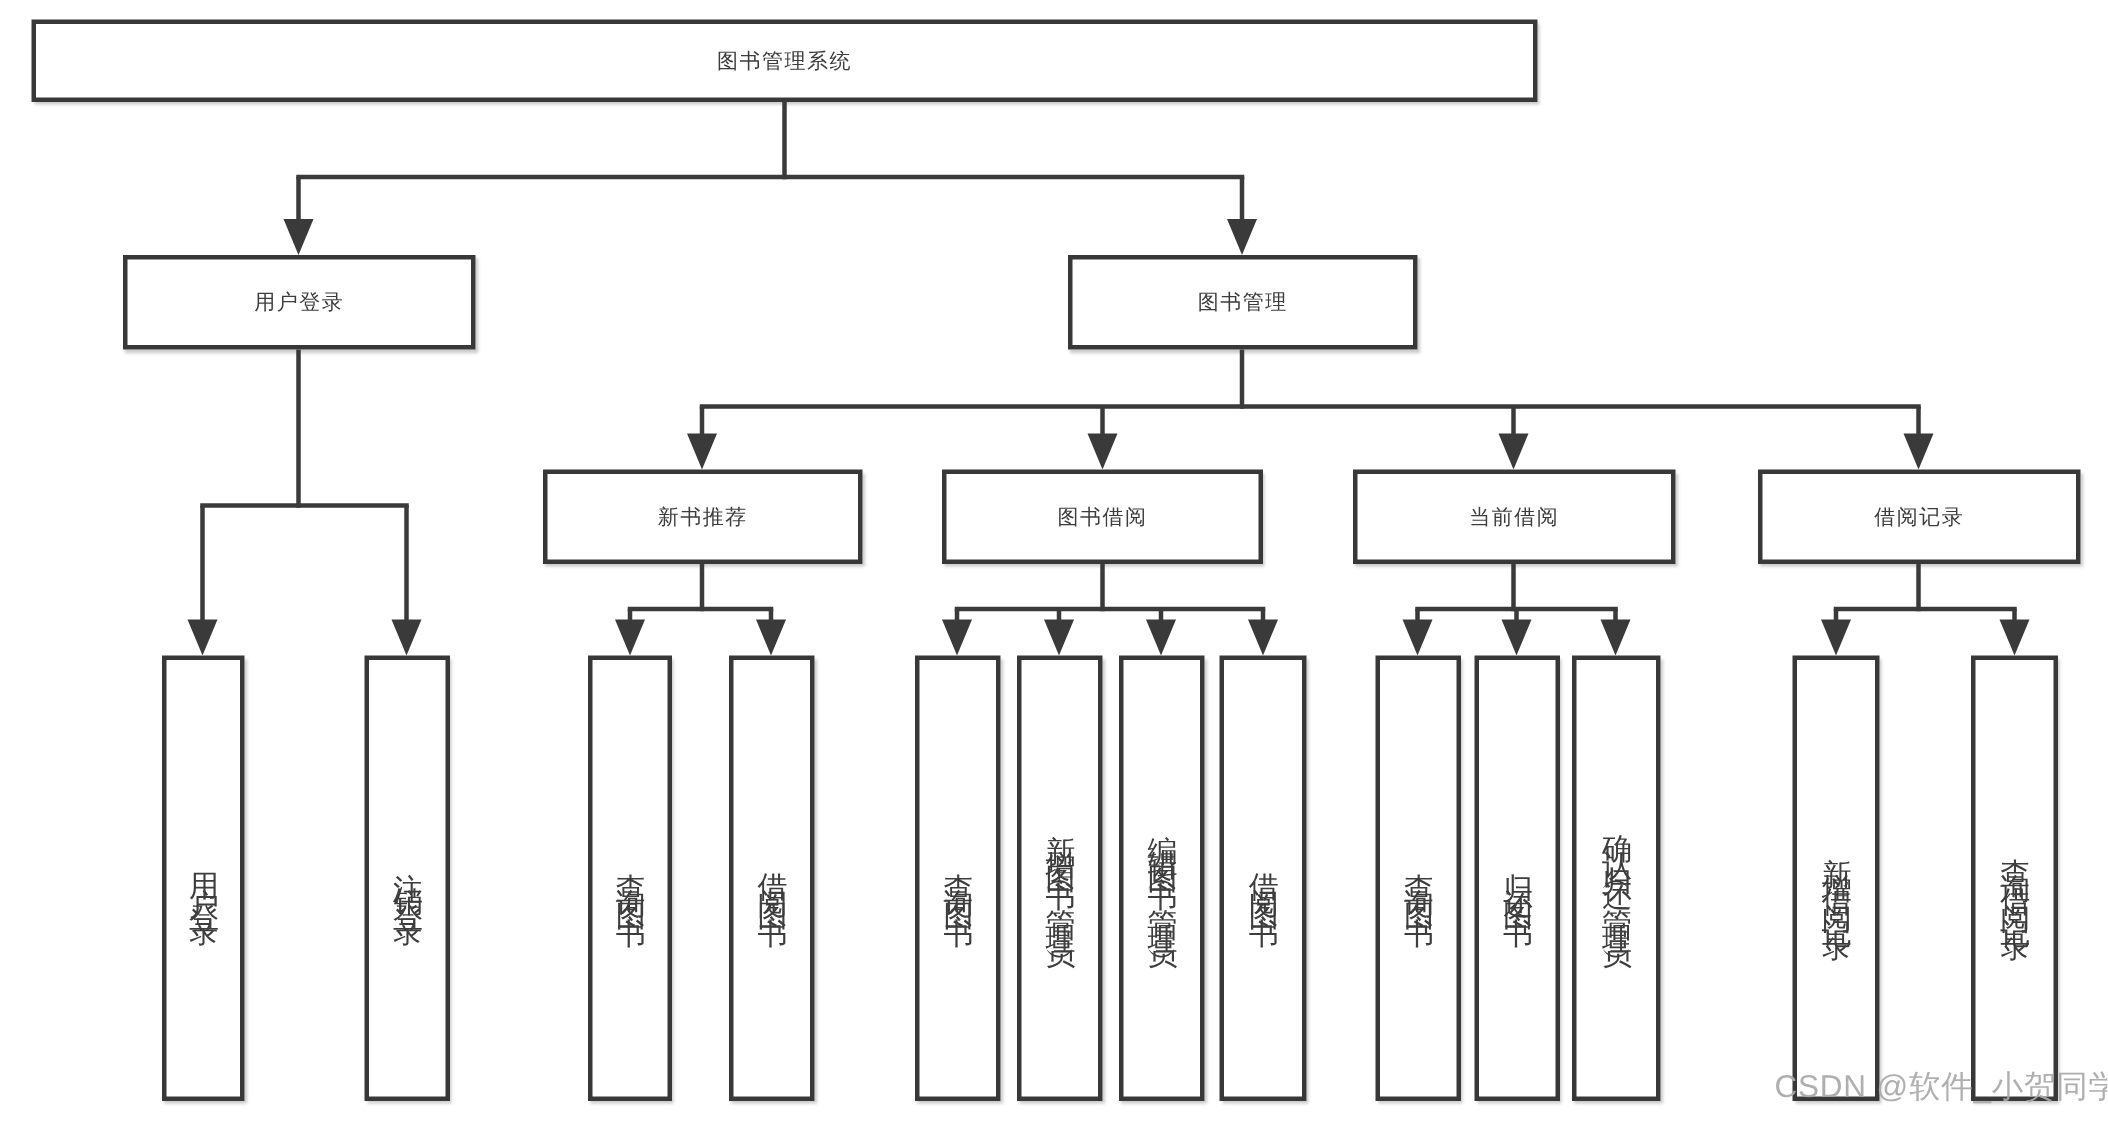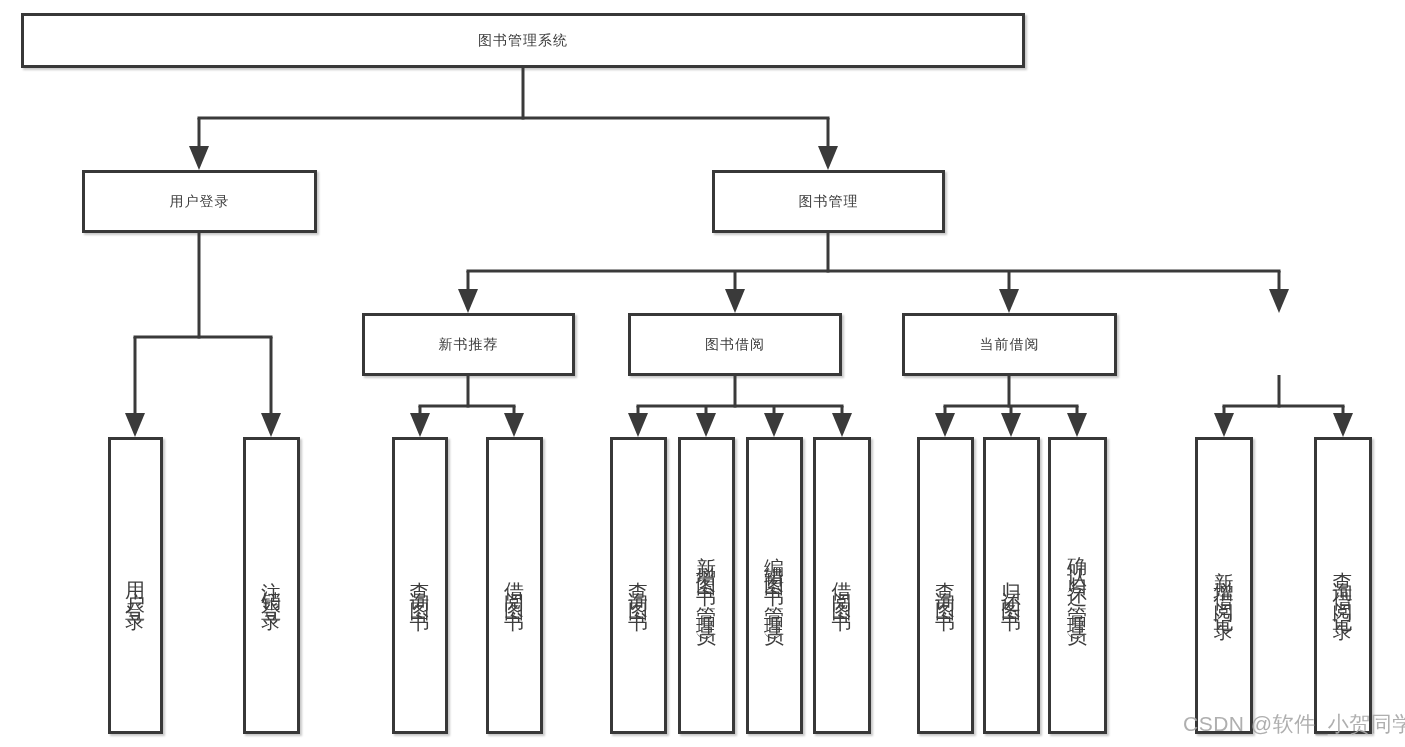--- a/index.html
+++ b/index.html
@@ -140,20 +140,23 @@
 
   <div class="box hbox" style="left:712px;top:170px;width:233px;height:63px;">
     <span class="label">图书管理</span>
   </div>
   <div class="box hbox" style="left:628px;top:313px;width:214px;height:63px;">
     <span class="label">图书借阅</span>
   </div>
   <div class="box hbox" style="left:902px;top:313px;width:215px;height:63px;">
     <span class="label">当前借阅</span>
   </div>
+  <div class="box hbox" style="left:1172px;top:313px;width:215px;height:63px;">
+    <span class="label">借阅记录</span>
+  </div>
 
   <div class="box vbox" style="left:108px;top:437px;width:55px;height:297px;">
     <span class="label">用户登录</span>
   </div>
   <div class="box vbox" style="left:243px;top:437px;width:57px;height:297px;">
     <span class="label">注销登录</span>
   </div>
 
   <div class="box vbox" style="left:392px;top:437px;width:56px;height:297px;">
     <span class="label">查询图书</span>

